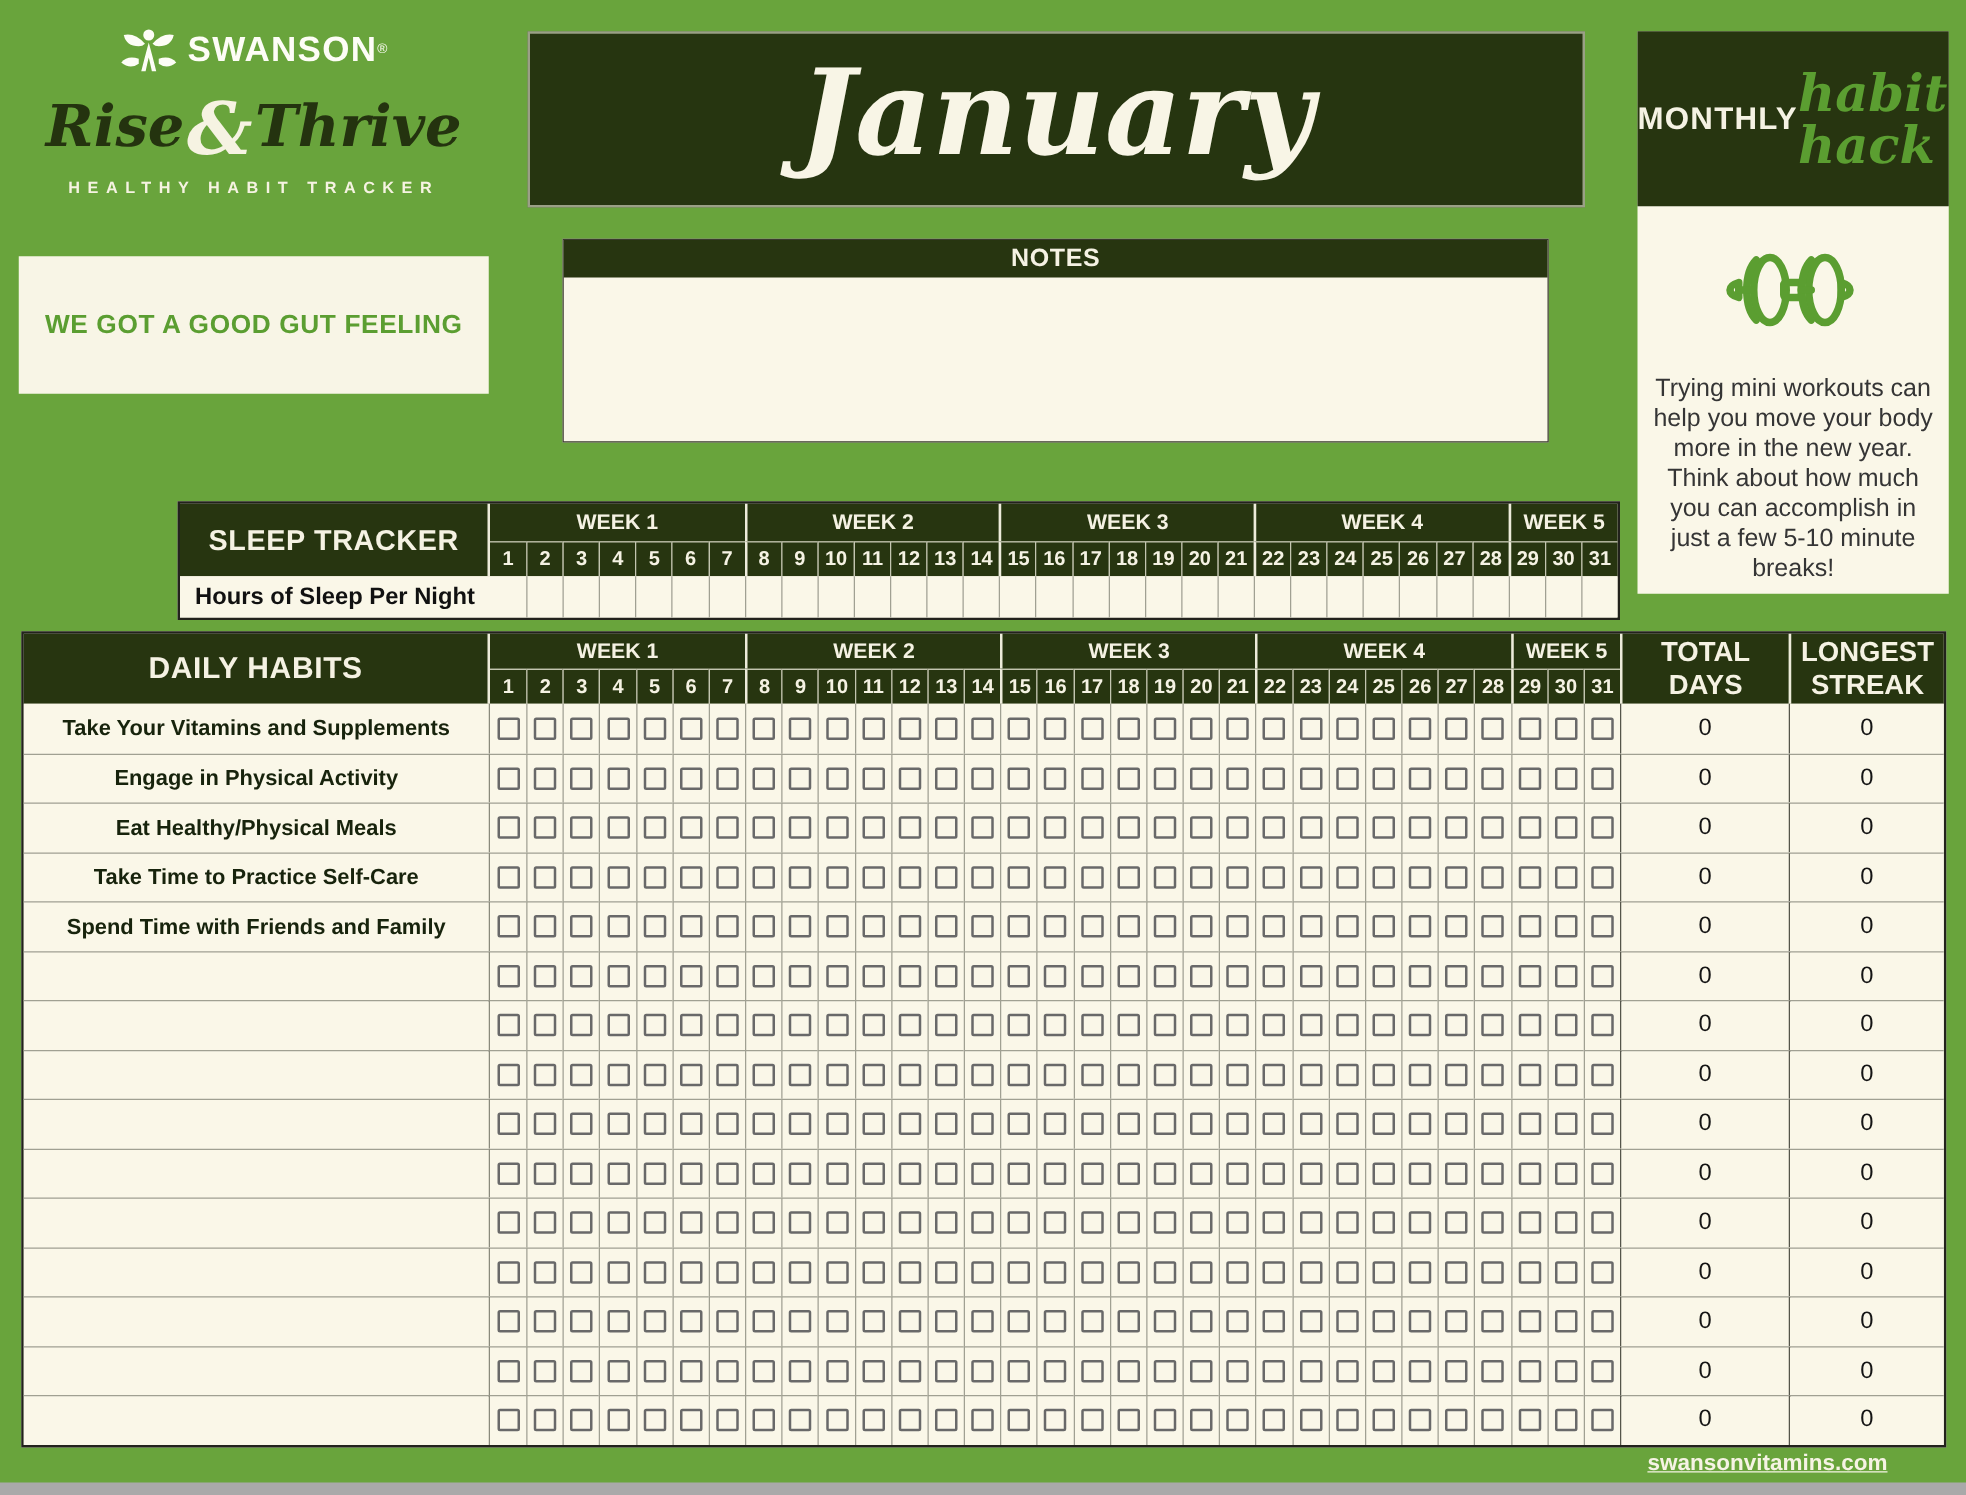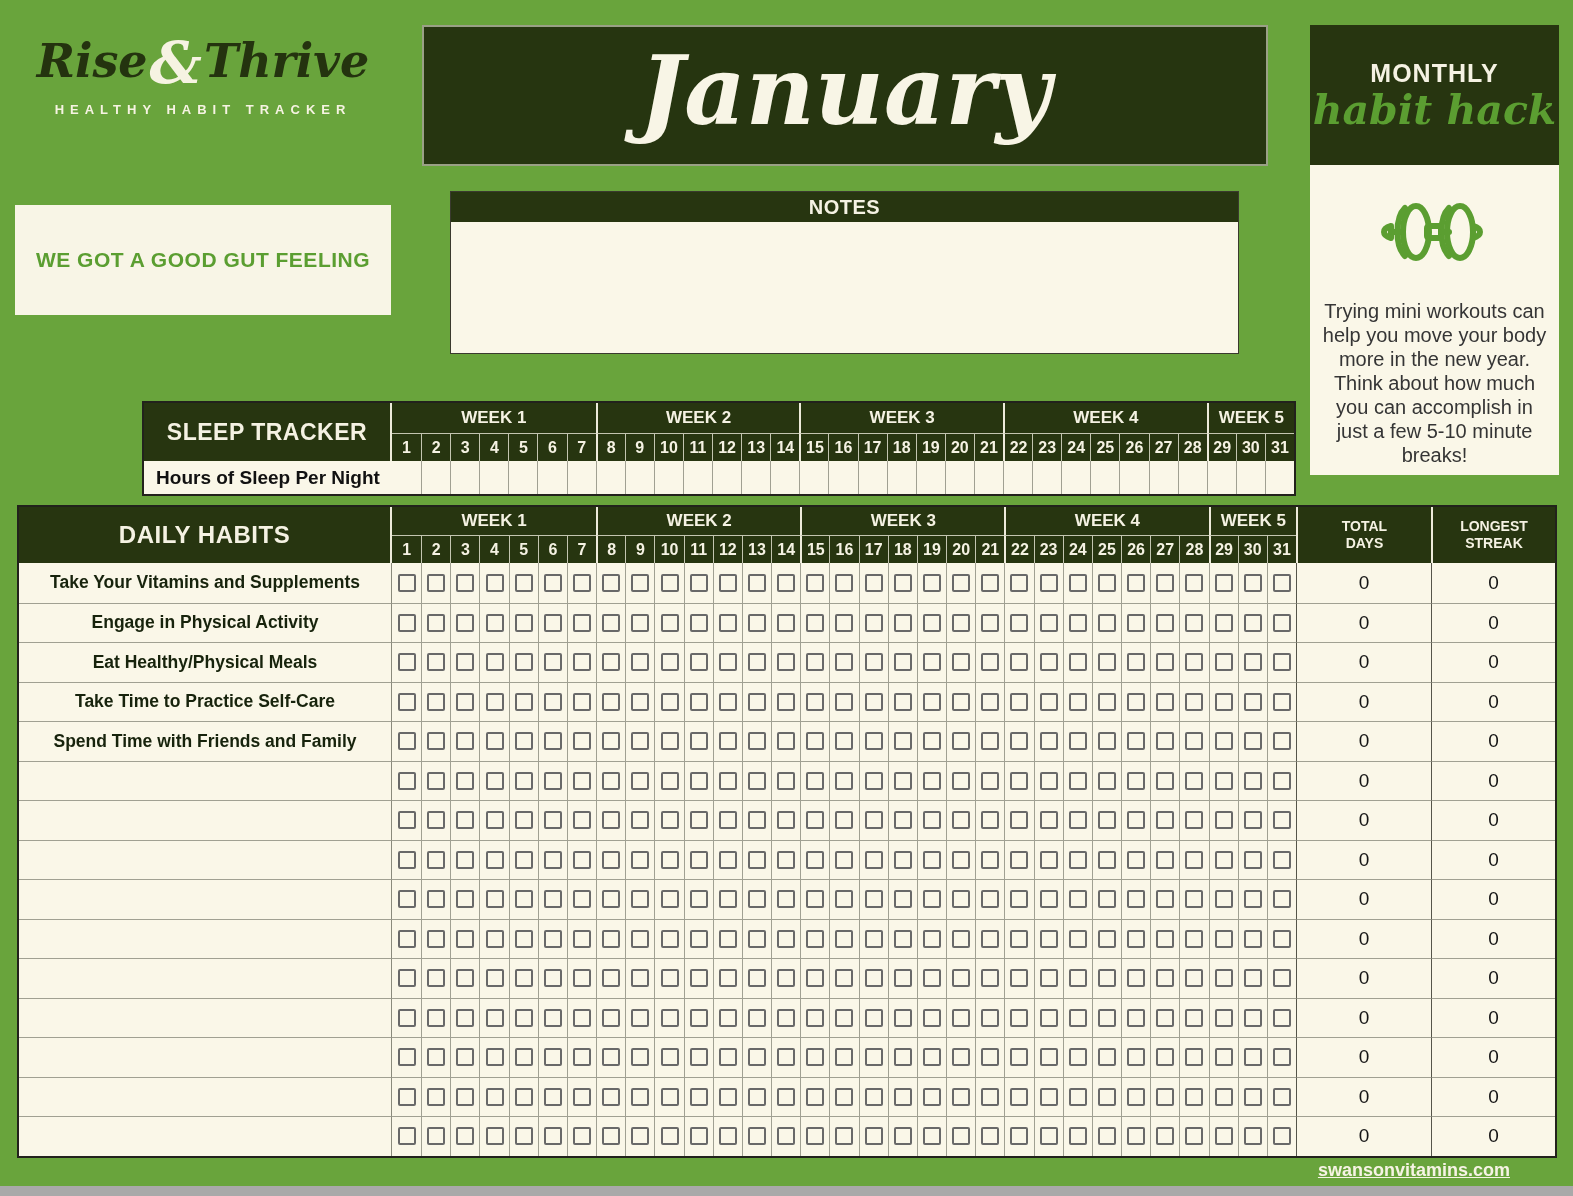--- a/index.html
+++ b/index.html
@@ -30,36 +30,36 @@
 
   
   .notes{position:absolute;left:450px;top:191px;width:789px;height:163px;border:1px solid #3a3a2e;
          box-sizing:border-box;background:#faf7e8;}
   .notes-header{height:30px;background:#273510;color:#f5f2e3;font-weight:bold;font-size:20px;
                 display:flex;align-items:center;justify-content:center;letter-spacing:.5px;}
   .notes-body{height:131px;}
 
   
   .hack{position:absolute;left:1310px;top:25px;width:249px;height:450px;background:#faf7e8;}
-  .hack-header{height:140px;background:#273510;display:flex;flex-direction:column;align-items:center;justify-content:center;}
+  .hack-header{height:140px;background:#273510;display:flex;flex-direction:row;align-items:center;justify-content:center;}
   .hack-title{color:#f5f2e3;font-weight:bold;font-size:25px;letter-spacing:1px;}
   .hack-script{font-size:41px;color:#5b9e31;line-height:1;margin-top:2px;}
   .hack-icon{margin:26px auto 10px auto;display:block;}
   .hack-text{font-size:20px;line-height:1.2;color:#353535;text-align:center;padding:16px 8px 0 8px;}
 
   
   .grid{display:grid;background:#faf7e8;border:2px solid #22221c;box-sizing:content-box;}
   .hd{background:#273510;color:#f5f2e3;font-weight:bold;display:flex;align-items:center;justify-content:center;}
   .hd.title-cell{font-size:23px;border-right:2px solid rgba(248,245,230,.95);letter-spacing:.5px;}
   .hd.week-cell{font-size:17px;}
   .hd.week-cell.group{border-left:2px solid rgba(248,245,230,.95);}
   .hd.day-cell{font-size:16px;border-top:1px solid rgba(248,245,230,.75);border-left:1px solid rgba(248,245,230,.75);}
   .hd.day-cell.first{border-left:none;}
   .hd.day-cell.group{border-left:2px solid rgba(248,245,230,.95);}
-  .hd.totals-hdr{font-size:14px;white-space:pre-line;text-align:center;line-height:1.2;border-left:2px solid rgba(248,245,230,.95);}
+  .hd.totals-hdr{font-size:22px;white-space:pre-line;text-align:center;line-height:1.2;border-left:2px solid rgba(248,245,230,.95);}
 
   .bd{display:flex;align-items:center;justify-content:center;background:#faf7e8;}
   .bd.rowline{border-top:1px solid #a0a092;}
   .bd.cline{border-left:1px solid #a0a092;}
   .bd.sepline{border-left:1px solid #55554a;}
   .bd.label-cell{font-weight:bold;font-size:17.5px;color:#17230c;border-right:1px solid #8a8a7c;}
   .bd.val-cell{font-size:19px;color:#141414;}
   .checkbox{width:14px;height:14px;border:2px solid #696969;border-radius:2px;background:#faf7e8;}
 
   
@@ -77,20 +77,35 @@
   .footer-link{position:absolute;top:1160px;right:63px;font-size:18px;font-weight:bold;color:#f6f3e4;
                text-decoration:underline;cursor:pointer;}
   .bottom-bar{position:absolute;left:0;bottom:0;width:100%;height:10px;background:#a9a9a9;}
 </style>
 </head>
 <body>
 
 <div class="page">
 
   <div class="brand">
+    <div class="brand-row">
+      <svg width="46" height="40" viewBox="0 0 46 40">
+        <g fill="#fdfdf6">
+          <circle cx="23" cy="8" r="4.4"></circle>
+          <path d="M20 15 Q12 6 3 8 Q5 17 15 17 Q18 17 20 15 Z"></path>
+          <path d="M26 15 Q34 6 43 8 Q41 17 31 17 Q28 17 26 15 Z"></path>
+          <path d="M15 27 Q6 24 1 30 Q8 36 15 31 Z"></path>
+          <path d="M31 27 Q40 24 45 30 Q38 36 31 31 Z"></path>
+          <path d="M23 14 Q20 25 17 37 L20.5 37 Q22 30 23 26 Q24 30 25.5 37 L29 37 Q26 25 23 14 Z"></path>
+        </g>
+      </svg>
+      <span>
+        <span class="brand-name">SWANSON</span><sup class="brand-reg">®</sup>
+      </span>
+    </div>
     <div class="rise-thrive script">
       <span>Rise</span><span class="amp">&amp;</span><span>Thrive</span>
     </div>
     <div class="brand-sub">HEALTHY HABIT TRACKER</div>
   </div>
 
   <div class="tagline">
     <div class="tagline-line1">WE GOT A GOOD GUT FEELING</div>
   </div>
 

